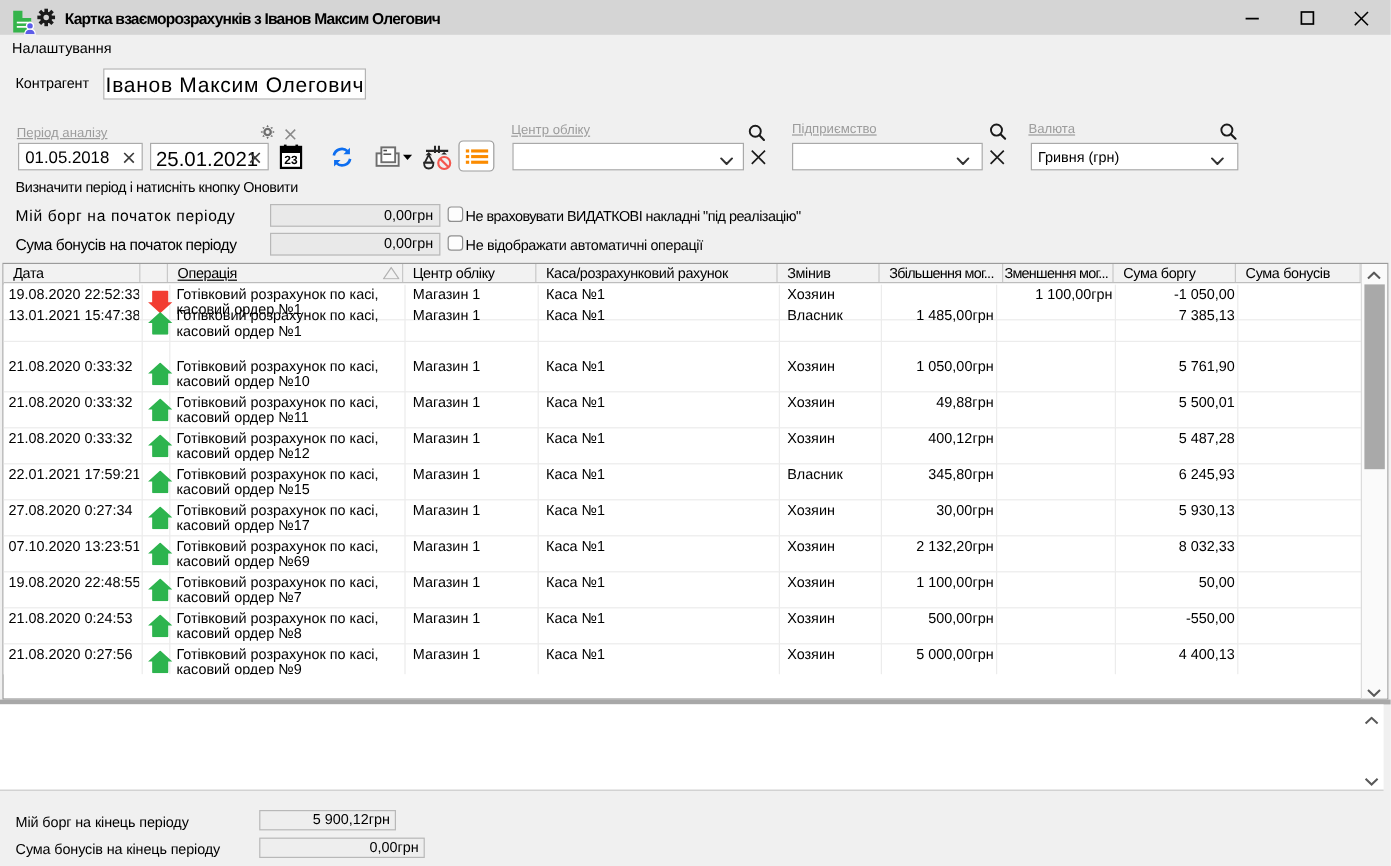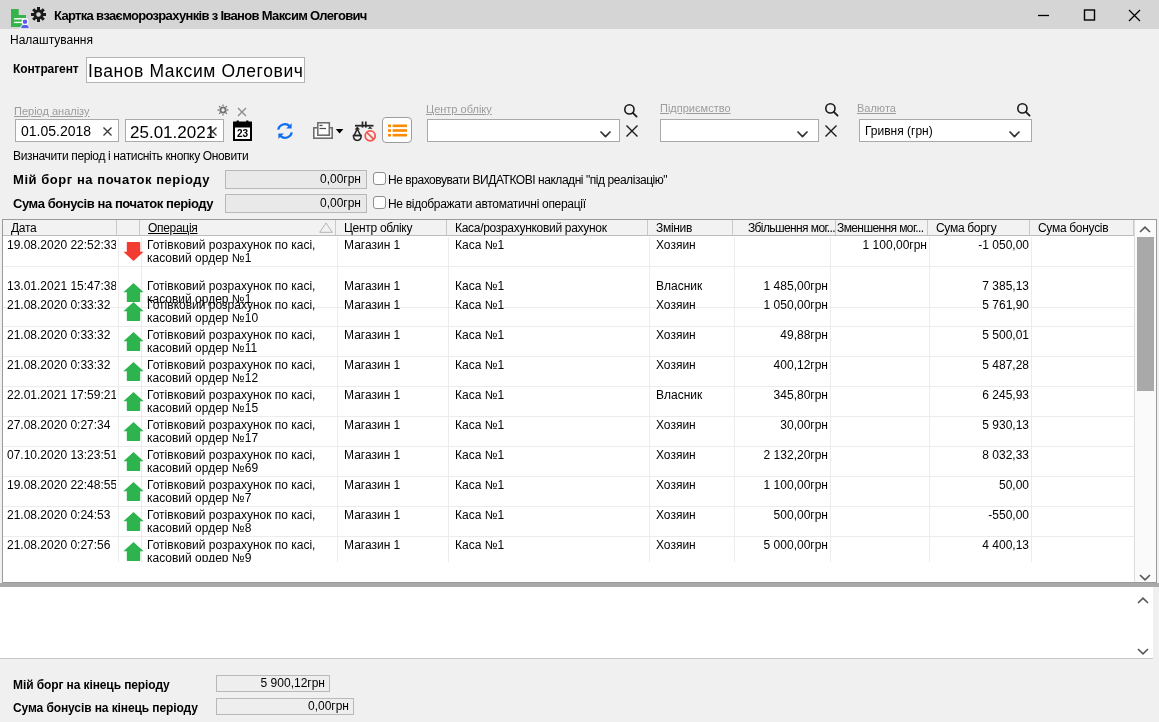--- a/index.html
+++ b/index.html
@@ -2,21 +2,21 @@
 <html><head><meta charset="utf-8">
 <style>
 * { margin:0; padding:0; box-sizing:border-box; }
 html,body { width:1159px; height:722px; overflow:hidden; }
 body { font-family:"Liberation Sans", sans-serif; font-size:12px; color:#000; background:#f0f0f0; position:relative; }
 .abs { position:absolute; }
 .titlebar { position:absolute; left:0; top:0; width:1159px; height:29px; background:#d5d5d5; }
 .title-txt { position:absolute; left:54px; top:8px; font-size:13px; font-weight:bold; letter-spacing:-0.67px; }
 .winbtn { position:absolute; top:0; height:29px; }
 .glabel { position:absolute; color:#9c9c9c; font-size:11px;text-decoration:underline; }
-.blabel { position:absolute; font-weight:bold; font-size:12px; letter-spacing:-0.1px; }
+.blabel { position:absolute; font-weight:normal; font-size:12px; letter-spacing:-0.1px; }
 .input { position:absolute; background:#fff; border:1px solid #ababab; }
 .dinput { position:absolute; background:#e9e9e9; border:1px solid #b8b8b8; text-align:right; }
 .combo { position:absolute; background:#fff; border:1px solid #a9a9a9; }
 .cb { position:absolute; width:13px; height:13px; background:#fdfdfd; border:1px solid #8f8f8f; border-radius:3px; }
 .table { position:absolute; left:2px; top:219px; width:1155px; height:364px; border:1px solid #9b9b9b; background:#fff; }
 .thead { position:absolute; left:0; top:0; width:1132px; height:16px; background:#f2f2f2; border-bottom:1px solid #bdbdbd; }
 .hcell { position:absolute; top:0; height:15px; border-right:1px solid #c9c9c9; padding:1px 0 0 7px; font-size:12px; letter-spacing:-0.3px; white-space:nowrap; overflow:hidden; }
 .tbody { position:absolute; left:0; top:17px; width:1133px; height:325px; overflow:hidden; background:#fff; }
 .trow { position:absolute; left:0; width:1133px; height:30px; border-bottom:1px solid #ececec; }
 .c { position:absolute; top:2px; line-height:13px; white-space:nowrap; overflow:hidden; }
@@ -181,21 +181,21 @@
 <div class="abs" style="left:388px;top:197px;font-size:12px;letter-spacing:-0.3px">Не відображати автоматичні операції</div>
 
 <div class="table">
   <div class="thead">
 <div class="hcell" style="left:1px;width:113px;">Дата</div>
 <div class="hcell" style="left:115px;width:22px;"></div>
 <div class="hcell" style="left:138px;width:195px;text-decoration:underline;">Операція</div>
 <div class="hcell" style="left:334px;width:110px;">Центр обліку</div>
 <div class="hcell" style="left:445px;width:200px;">Каса/розрахунковий рахунок</div>
 <div class="hcell" style="left:646px;width:84px;">Змінив</div>
-<div class="hcell" style="left:731px;width:102px;letter-spacing:-0.6px;text-align:right;">Збільшення мог...</div>
+<div class="hcell" style="left:731px;width:102px;letter-spacing:-0.6px;">Збільшення мог...</div>
 <div class="hcell" style="left:827px;width:98px;letter-spacing:-0.6px;">Зменшення мог...</div>
 <div class="hcell" style="left:926px;width:101px;">Сума боргу</div>
 <div class="hcell" style="left:1028px;width:103px;">Сума бонусів</div>
   </div>
   <div class="abs" style="left:316px;top:2px"><svg width="14" height="11" viewBox="0 0 14 11">
         <path d="M7 1 L13.3 10.3 L0.7 10.3 Z" fill="#f2f2f2" stroke="#b2b2b2" stroke-width="1"></path>
       </svg></div>
   <div class="tbody">
 <div class="vline" style="left:115px"></div>
 <div class="vline" style="left:138px"></div>
@@ -212,21 +212,21 @@
             <path d="M10.5 19 L20.6 9.8 L17.2 9.8 L17.2 0.8 Q17.2 0 16.4 0 L4.6 0 Q3.8 0 3.8 0.8 L3.8 9.8 L0.4 9.8 Z" fill="#f23c31"></path>
           </svg></div>
 <div class="c" style="left:144px;width:188px">Готівковий розрахунок по касі,<br>касовий ордер №1</div>
 <div class="c" style="left:341px;width:100px">Магазин 1</div>
 <div class="c" style="left:452px;width:190px">Каса №1</div>
 <div class="c" style="left:653px;width:76px">Хозяин</div>
 <div class="c r" style="left:735px;width:90px"></div>
 <div class="c r" style="left:831px;width:93px">1 100,00грн</div>
 <div class="c r" style="left:930px;width:96px">-1 050,00</div>
 </div>
-<div class="trow" style="top:41px">
+<div class="trow" style="top:18px">
 <div class="c" style="left:4px;width:109px">13.01.2021 15:47:38</div>
 <div style="position:absolute;left:120px;top:5px"><svg width="21" height="19" viewBox="0 0 21 19">
             <path d="M10.5 0 L20.6 9.2 L17.2 9.2 L17.2 18.2 Q17.2 19 16.4 19 L4.6 19 Q3.8 19 3.8 18.2 L3.8 9.2 L0.4 9.2 Z" fill="#2db44e"></path>
           </svg></div>
 <div class="c" style="left:144px;width:188px">Готівковий розрахунок по касі,<br>касовий ордер №1</div>
 <div class="c" style="left:341px;width:100px">Магазин 1</div>
 <div class="c" style="left:452px;width:190px">Каса №1</div>
 <div class="c" style="left:653px;width:76px">Власник</div>
 <div class="c r" style="left:735px;width:90px">1 485,00грн</div>
 <div class="c r" style="left:831px;width:93px"></div>

